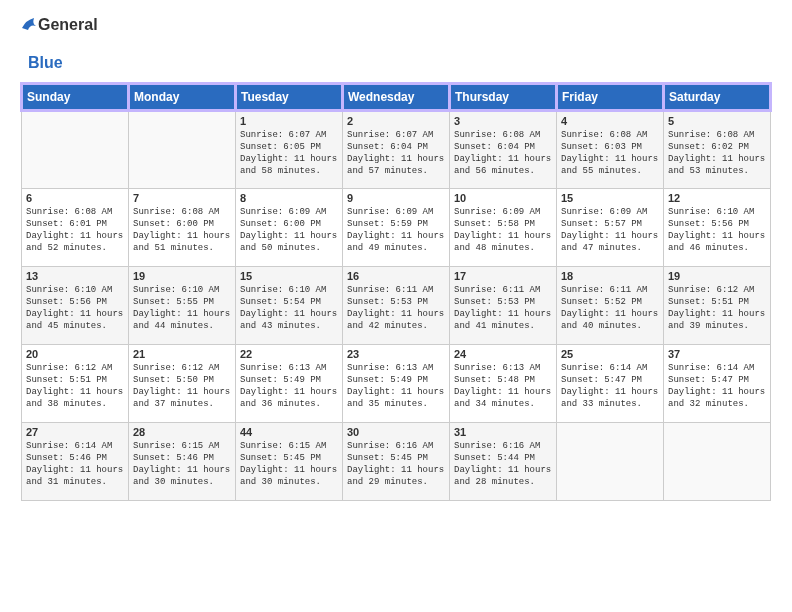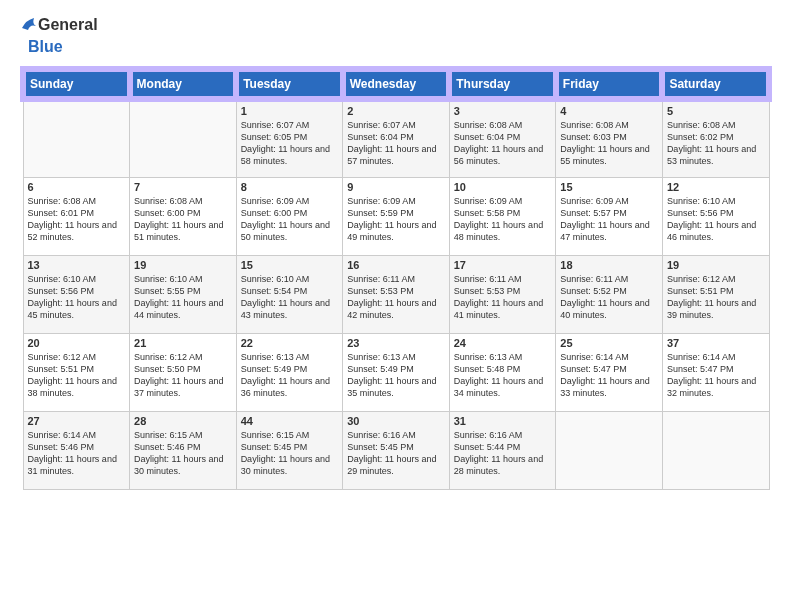--- a/index.html
+++ b/index.html
@@ -18,21 +18,21 @@
     }
     .header {
       display: flex;
       justify-content: space-between;
       align-items: flex-start;
       margin-bottom: 10px;
     }
     .logo {
       display: flex;
       align-items: center;
-      gap: 4px;
+      gap: 20px;
     }
     .title-section {
       text-align: right;
     }
     .month-title {
       font-size: 32px;
       font-weight: 300;
       color: #333;
       line-height: 1.1;
     }
@@ -46,21 +46,21 @@
       border-collapse: collapse;
       table-layout: fixed;
     }
     thead tr th {
       background: #2a6bbf;
       color: #fff;
       font-size: 12px;
       font-weight: bold;
       padding: 5px 4px;
       text-align: left;
-      border: 6px solid #c4b5fd;
+      border: 3px solid #c4b5fd;
     }
     tbody tr td {
       border: 1px solid #ccc;
       vertical-align: top;
       padding: 3px 4px;
       font-size: 9.5px;
       color: #333;
       height: 78px;
       background: #fff;
     }
@@ -74,20 +74,21 @@
       font-size: 11px;
       font-weight: bold;
       color: #333;
       display: block;
       margin-bottom: 2px;
     }
     .cell-content {
       font-size: 9px;
       line-height: 1.35;
       color: #333;
+      font-family: Liberation Mono, monospace;
     }
     .empty-cell {
       background: #f9f9f9 !important;
     }
   </style>
 </head>
 <body>
 
 <div class="page">
   <div class="header">

